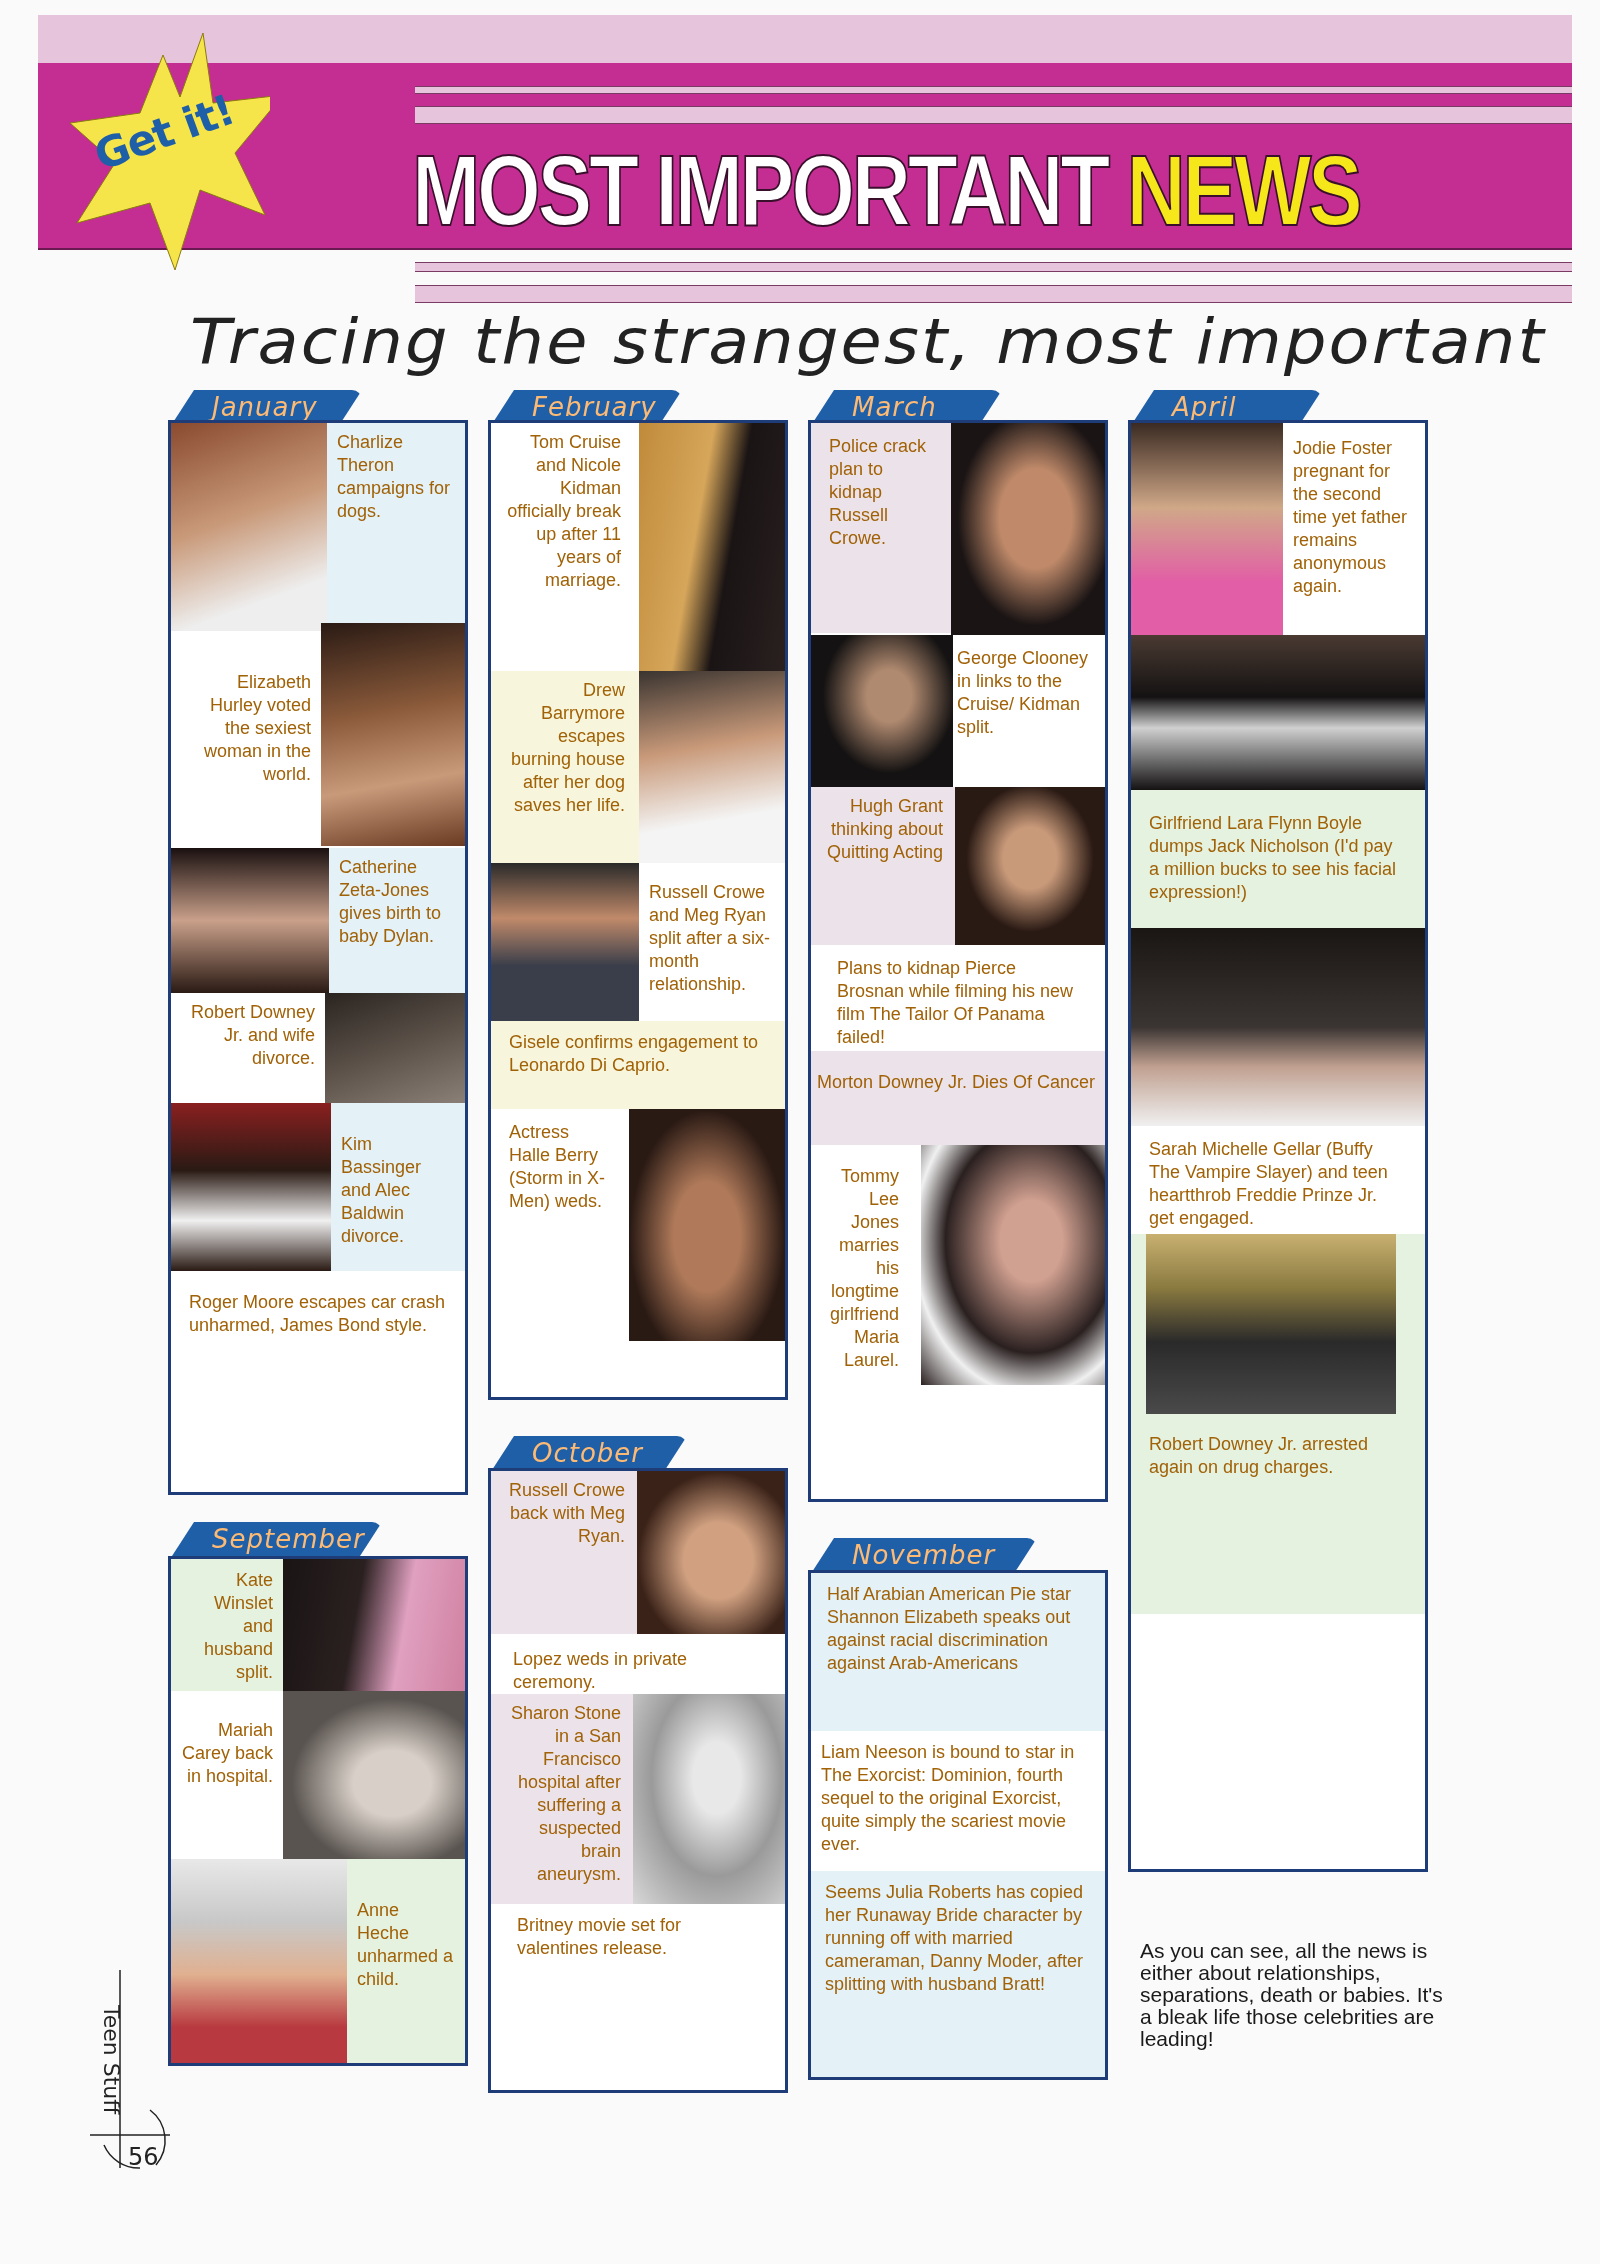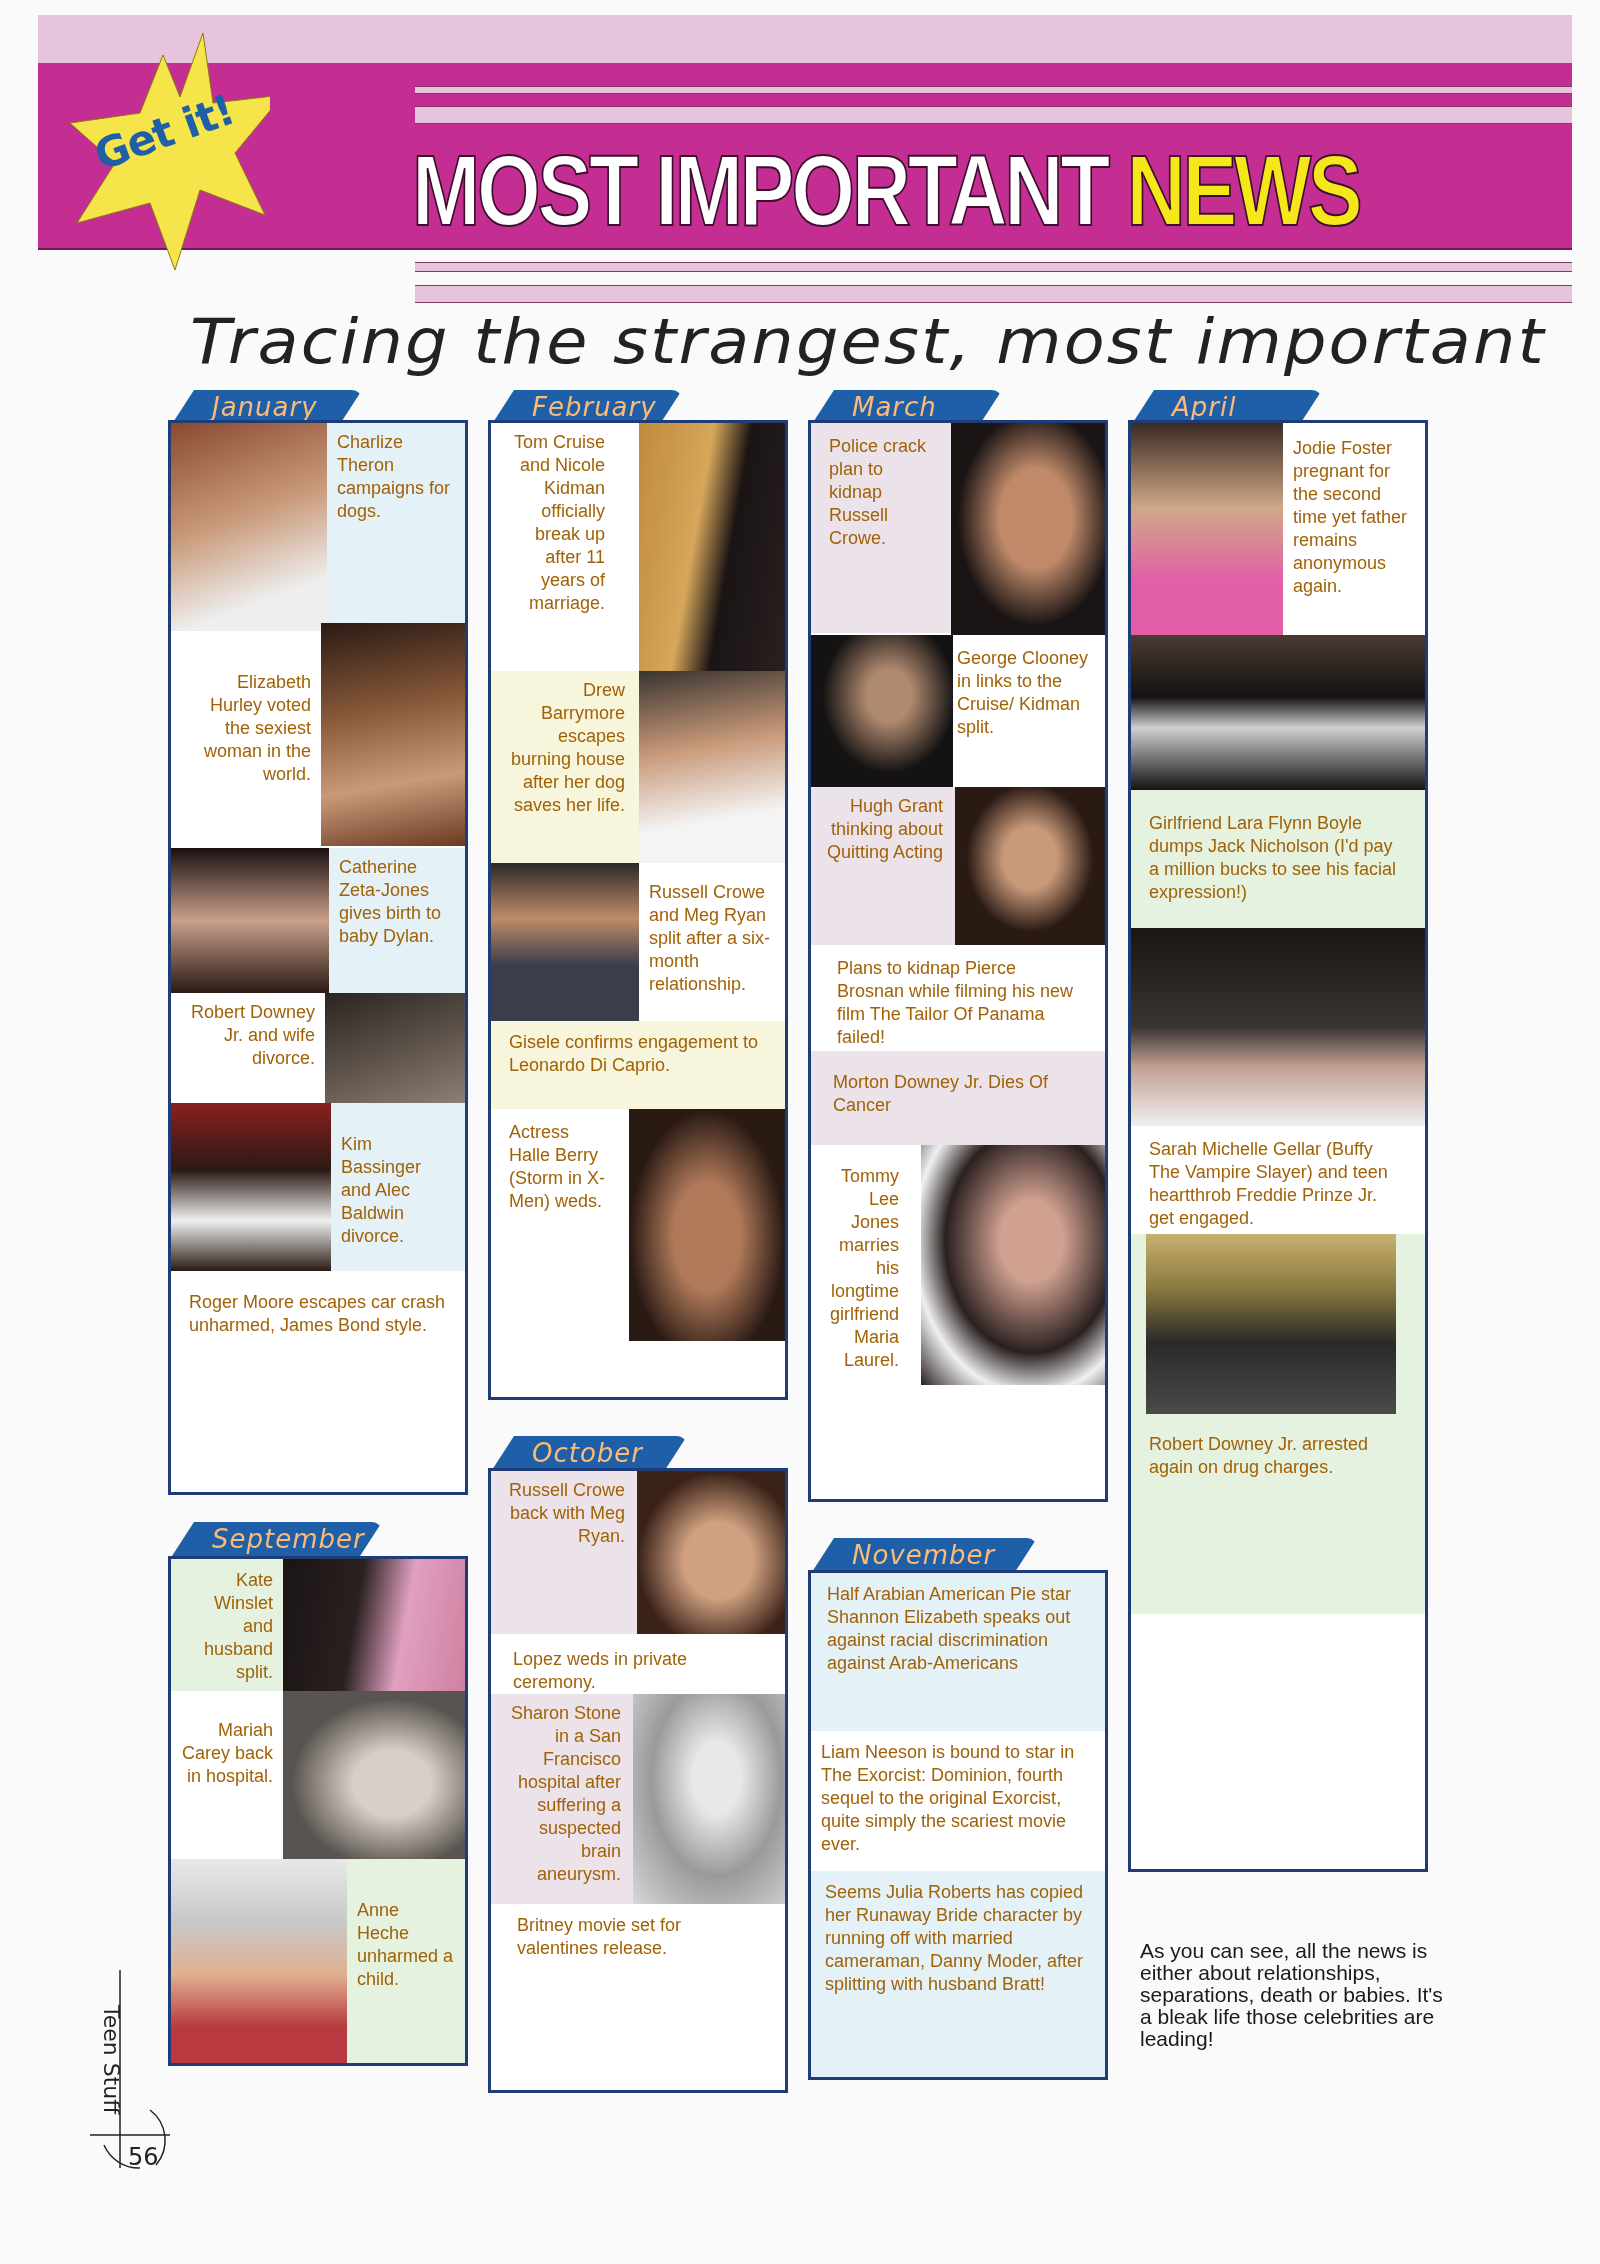--- a/index.html
+++ b/index.html
@@ -76,41 +76,41 @@
   <div class="cell bg-blue" style="left:158px;top:425px;width:136px;height:145px;">Catherine Zeta-Jones gives birth to baby Dylan.</div>
   <div class="cell bg-white right" style="left:0;top:570px;width:154px;height:110px;">Robert Downey Jr. and wife divorce.</div>
   <div class="photo" style="left:154px;top:570px;width:140px;height:110px;background:linear-gradient(160deg,#2a2420,#5a5048 50%,#8a8078);"></div>
   <div class="photo" style="left:0;top:680px;width:160px;height:168px;background:linear-gradient(180deg,#8a2020,#2a1a14 40%,#f0f0f0 70%,#2a1a14);"></div>
   <div class="cell bg-blue" style="left:160px;top:680px;width:134px;height:168px;padding-top:30px;">Kim Bassinger and Alec Baldwin divorce.</div>
   <div class="cell bg-white" style="left:0;top:848px;width:294px;height:100px;padding:20px 18px;">Roger Moore escapes car crash unharmed, James Bond style.</div>
 </div>
 
 <div class="tab" style="left:492px;top:390px;width:190px;">February</div>
 <div class="panel" style="left:488px;top:420px;width:300px;height:980px;">
-  <div class="cell bg-white right" style="left:0;top:0;width:148px;height:248px;padding-right:34px;">Tom Cruise and Nicole Kidman officially break up after 11 years of marriage.</div>
+  <div class="cell bg-white right" style="left:0;top:0;width:148px;height:248px;padding-right:18px;">Tom Cruise and Nicole Kidman officially break up after 11 years of marriage.</div>
   <div class="photo" style="left:148px;top:0;width:146px;height:248px;background:linear-gradient(100deg,#c08a3a,#d6a65a 40%,#1a1414 60%,#2a2020);"></div>
   <div class="cell bg-yellow right" style="left:0;top:248px;width:148px;height:192px;padding-right:14px;">Drew Barrymore escapes burning house after her dog saves her life.</div>
   <div class="photo" style="left:148px;top:248px;width:146px;height:192px;background:linear-gradient(170deg,#3a3430,#c99a7a 40%,#f4f4f4 75%);"></div>
   <div class="photo" style="left:0;top:440px;width:148px;height:158px;background:linear-gradient(180deg,#2a2a2a,#c08a6a 35%,#3a3e4a 65%);"></div>
   <div class="cell bg-white" style="left:148px;top:440px;width:146px;height:158px;padding-top:18px;">Russell Crowe and Meg Ryan split after a six-month relationship.</div>
   <div class="cell bg-yellow" style="left:0;top:598px;width:294px;height:88px;padding:10px 18px;">Gisele confirms engagement to Leonardo Di Caprio.</div>
   <div class="cell bg-white" style="left:0;top:686px;width:138px;height:290px;padding:12px 18px;">Actress Halle Berry (Storm in X-Men) weds.</div>
   <div class="photo" style="left:138px;top:686px;width:156px;height:232px;background:radial-gradient(ellipse at 50% 55%,#b07a5a 30%,#2a1a14 70%);"></div>
 </div>
 
 <div class="tab" style="left:812px;top:390px;width:190px;">March</div>
 <div class="panel" style="left:808px;top:420px;width:300px;height:1082px;">
   <div class="cell bg-pink" style="left:0;top:0;width:140px;height:210px;padding:12px 18px;">Police crack plan to kidnap Russell Crowe.</div>
   <div class="photo" style="left:140px;top:0;width:154px;height:212px;background:radial-gradient(ellipse at 55% 45%,#c08a6a 30%,#1a1414 65%);"></div>
   <div class="photo" style="left:0;top:212px;width:142px;height:152px;background:radial-gradient(ellipse at 55% 40%,#b08a70 20%,#141212 60%);"></div>
   <div class="cell bg-white" style="left:142px;top:212px;width:152px;height:152px;padding:12px 4px;">George Clooney in links to the Cruise/ Kidman split.</div>
   <div class="cell bg-pink right" style="left:0;top:364px;width:144px;height:158px;padding-right:12px;">Hugh Grant thinking about Quitting Acting</div>
   <div class="photo" style="left:144px;top:364px;width:150px;height:158px;background:radial-gradient(ellipse at 50% 45%,#c99a7a 25%,#2a1a14 60%);"></div>
   <div class="cell bg-white" style="left:0;top:522px;width:294px;height:106px;padding:12px 26px;">Plans to kidnap Pierce Brosnan while filming his new film The Tailor Of Panama failed!</div>
-  <div class="cell bg-pink" style="left:0;top:628px;width:294px;height:94px;padding:20px 22px;">Morton Downey Jr. Dies Of Cancer</div>
+  <div class="cell bg-pink" style="left:0;top:628px;width:294px;height:94px;padding:20px 6px;">Morton Downey Jr. Dies Of Cancer</div>
   <div class="cell bg-white right" style="left:0;top:722px;width:96px;height:360px;padding:20px 8px;">Tommy Lee Jones marries his longtime girlfriend Maria Laurel.</div>
   <div class="photo" style="left:110px;top:722px;width:184px;height:240px;background:radial-gradient(ellipse at 60% 40%,#d0a090 20%,#2a2020 55%,#f0f0f0 75%,#2a2020);"></div>
 </div>
 
 <div class="tab" style="left:1132px;top:390px;width:190px;">April</div>
 <div class="panel" style="left:1128px;top:420px;width:300px;height:1452px;">
   <div class="photo" style="left:0;top:0;width:152px;height:212px;background:linear-gradient(180deg,#3a2a22,#d0a888 40%,#e25ea6 75%);"></div>
   <div class="cell bg-white" style="left:152px;top:0;width:142px;height:212px;padding-top:14px;">Jodie Foster pregnant for the second time yet father remains anonymous again.</div>
   <div class="photo" style="left:0;top:212px;width:294px;height:155px;background:linear-gradient(180deg,#4a3a32,#141212 40%,#d0d0d0 60%,#141212);"></div>
   <div class="cell bg-green" style="left:0;top:367px;width:294px;height:138px;padding:22px 18px;">Girlfriend Lara Flynn Boyle dumps Jack Nicholson (I'd pay a million bucks to see his facial expression!)</div>

